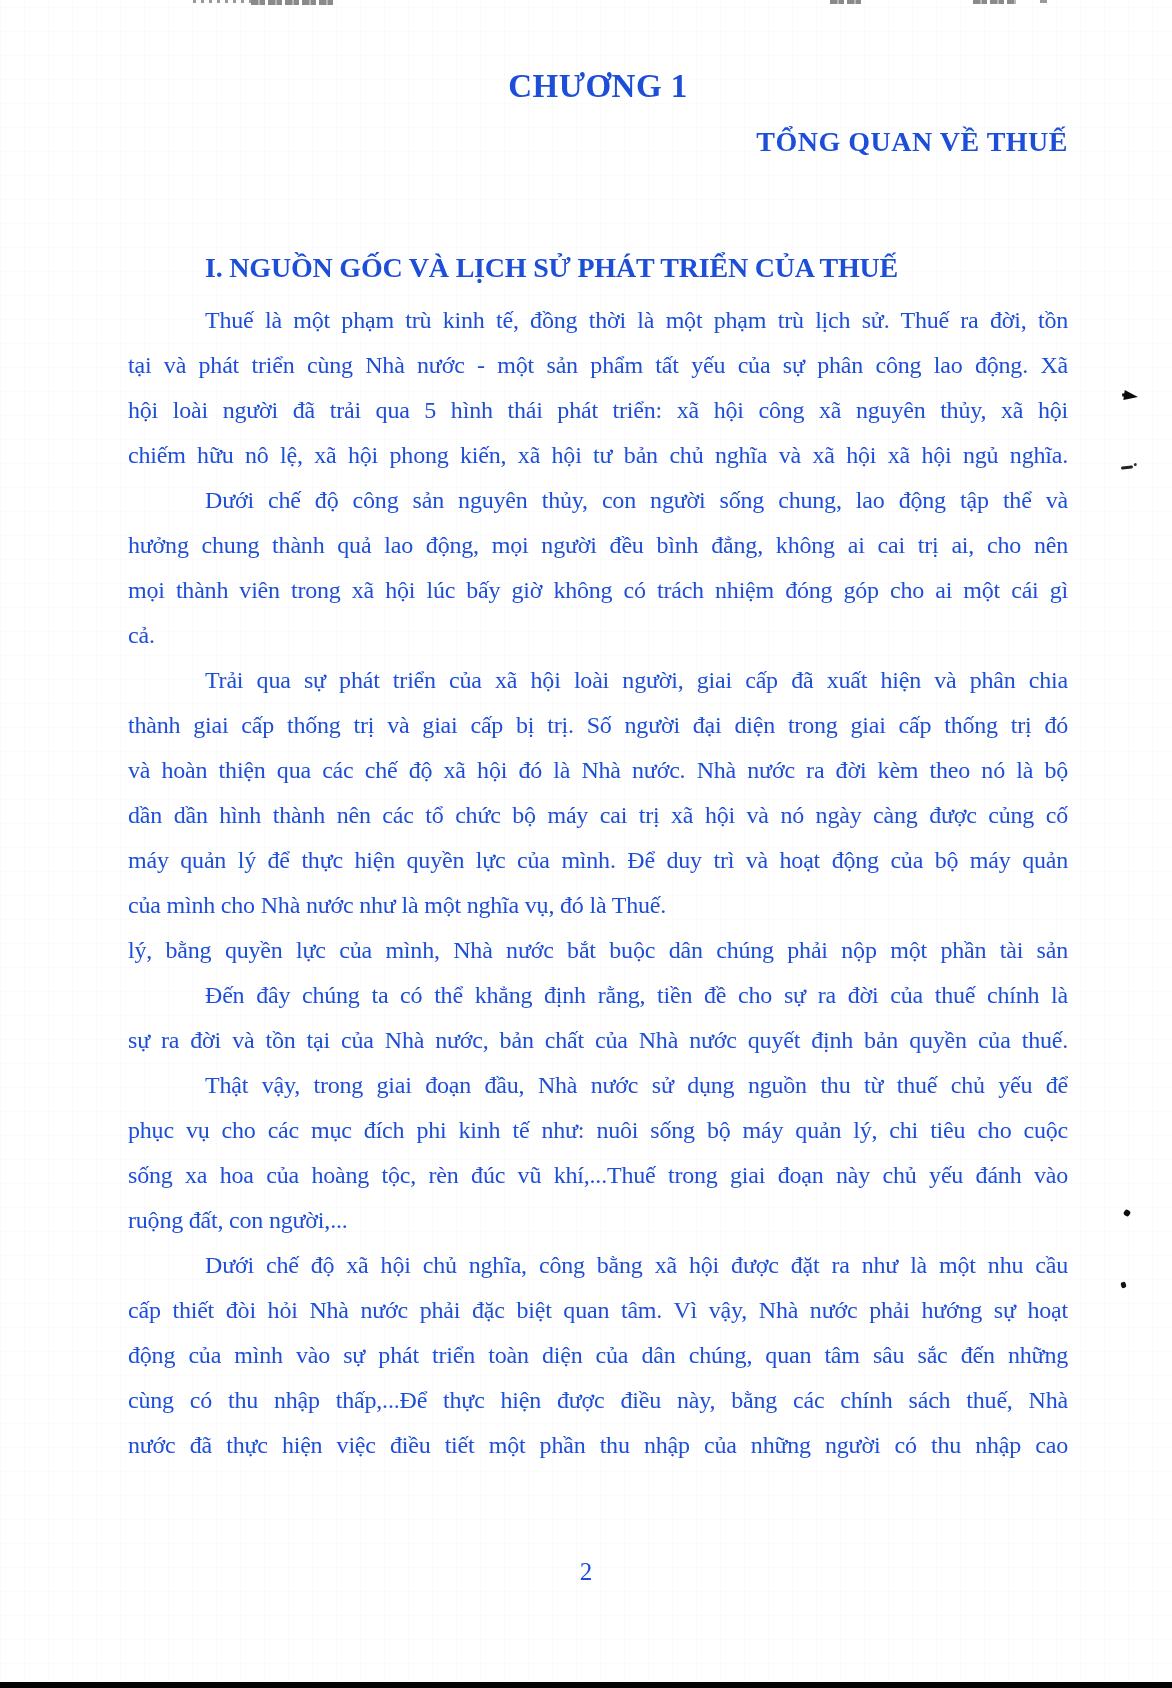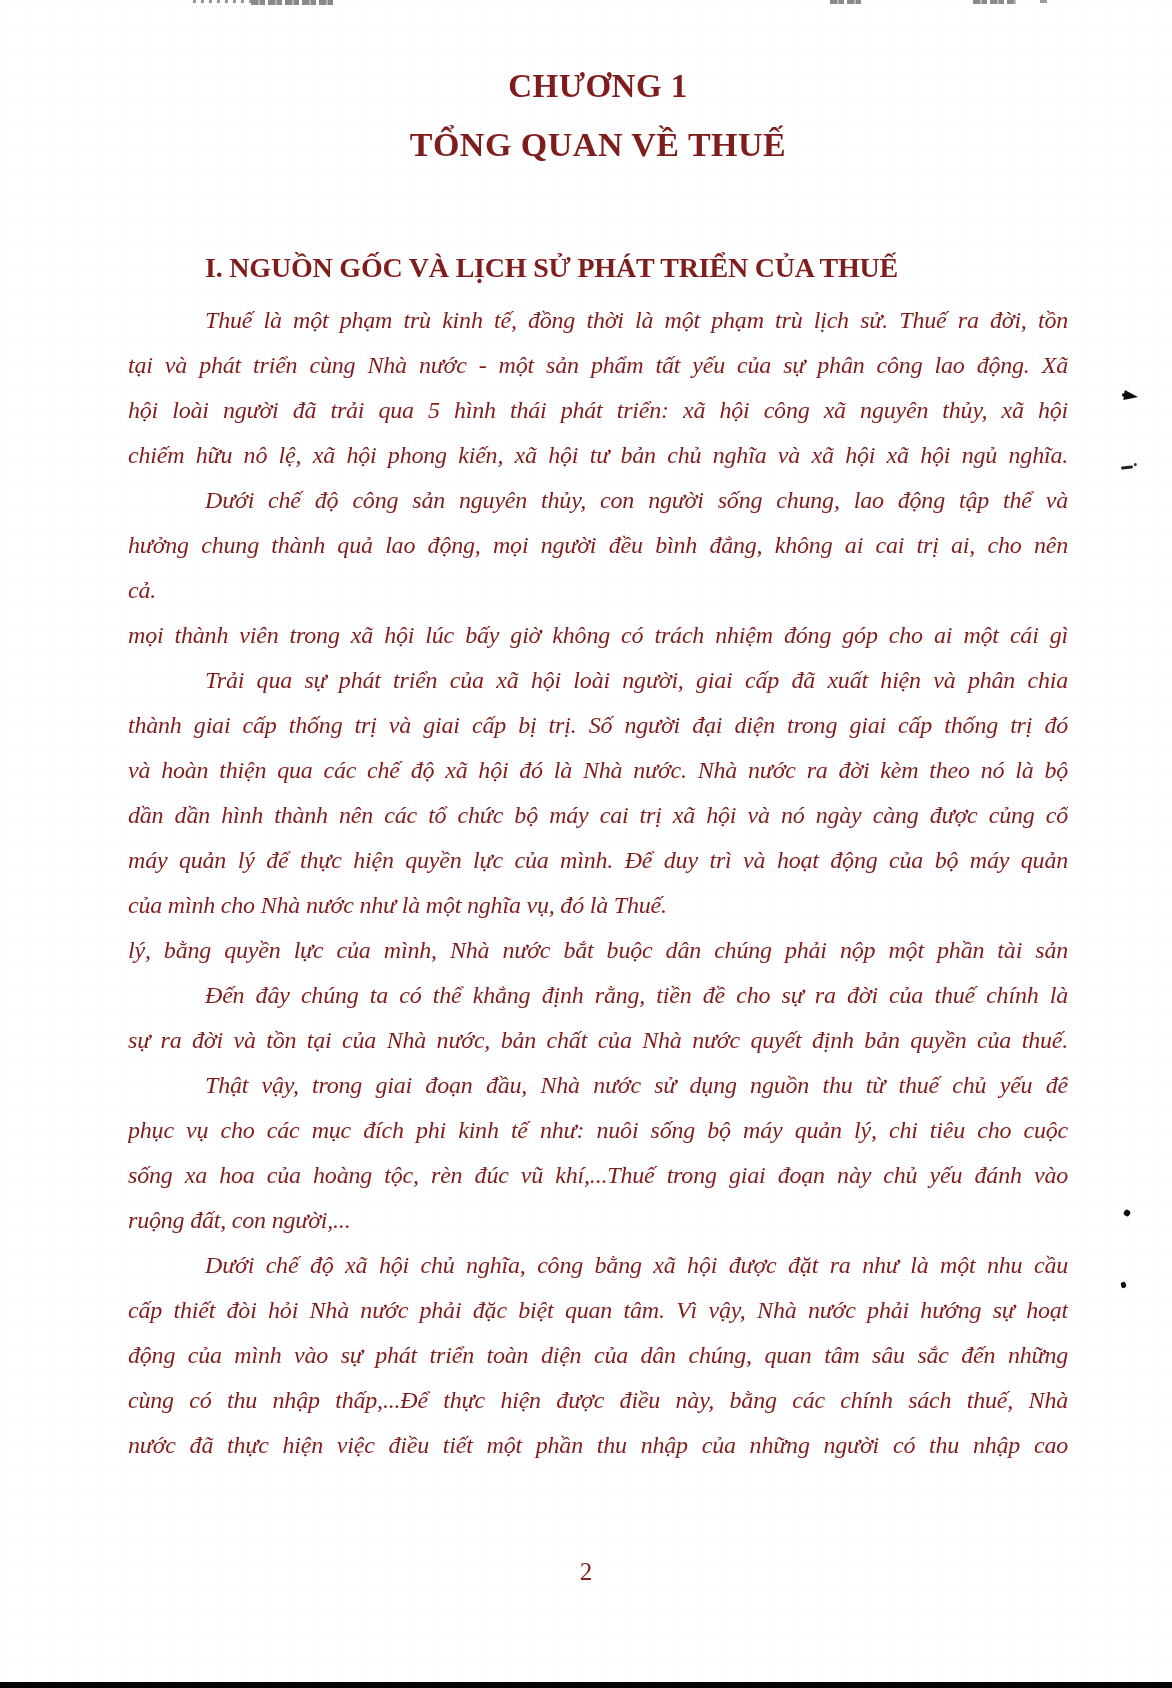--- a/index.html
+++ b/index.html
@@ -2,21 +2,21 @@
 <html><head>
 <meta charset="utf-8">
 <style>
   html, body { margin: 0; padding: 0; background: #e8e8e8; }
   .page {
     position: relative;
     width: 1172px;
     height: 1688px;
     background: #ffffff;
     font-family: "Liberation Serif", "DejaVu Serif", serif;
-    color: #7f1d1d;
+    color: #1d4ed8;
     overflow: hidden;
     margin: 0 auto;
   }
   
   .page::before {
     content: "";
     position: absolute; inset: 0;
     background:
       repeating-linear-gradient(90deg, rgba(0,0,0,0.018) 0 1px, transparent 1px 24px),
       repeating-linear-gradient(0deg, rgba(0,0,0,0.014) 0 1px, transparent 1px 24px);
@@ -25,21 +25,21 @@
 
   .chapter-title, .chapter-subtitle {
     position: absolute;
     left: 128px;
     width: 940px;
     text-align: center;
     font-weight: bold;
     white-space: nowrap;
   }
   .chapter-title   { top: 68px;  font-size: 33px; letter-spacing: 0.5px; }
-  .chapter-subtitle{ top: 126px; font-size: 34px; letter-spacing: 0.5px; }
+  .chapter-subtitle{ top: 126px; font-size: 28px; letter-spacing: 0.5px; text-align: right; }
 
   .section-heading {
     position: absolute;
     left: 205px;
     top: 252px;
     font-size: 28px;
     font-weight: bold;
     white-space: nowrap;
     letter-spacing: -0.2px;
   }
@@ -51,21 +51,20 @@
     width: 940px;
     font-size: 24px;
     letter-spacing: -0.2px;
   }
   .line {
     height: 45px;
     line-height: 45px;
     text-align: justify;
     text-align-last: justify;
     overflow: hidden;
-    font-style: italic;
   }
   .line.left   { text-align: left; text-align-last: left; }
   .line.indent { padding-left: 77px; }
 
   .page-number {
     position: absolute;
     left: 0;
     top: 1558px;
     width: 1172px;
     text-align: center;
@@ -134,22 +133,22 @@
 
   <div class="section-heading">I. NGUỒN GỐC VÀ LỊCH SỬ PHÁT TRIỂN CỦA THUẾ</div>
 
   <div class="body-text">
       <div class="line indent">Thuế là một phạm trù kinh tế, đồng thời là một phạm trù lịch sử.  Thuế ra đời, tồn</div>
       <div class="line">tại và phát triển cùng Nhà nước - một sản phẩm tất yếu của sự phân công lao động. Xã</div>
       <div class="line">hội loài người đã trải qua 5 hình thái phát triển: xã hội công xã nguyên thủy, xã hội</div>
       <div class="line">chiếm hữu nô lệ, xã hội phong kiến, xã hội tư bản chủ nghĩa và xã hội xã hội ngủ nghĩa.</div>
       <div class="line indent">Dưới chế độ công sản nguyên thủy, con người sống chung, lao động tập thể và</div>
       <div class="line">hưởng chung thành quả lao động, mọi người đều bình đẳng, không ai cai trị ai, cho nên</div>
+      <div class="line">mọi thành viên trong xã hội lúc bấy giờ không có trách nhiệm đóng góp cho ai một  cái gì</div>
       <div class="line left">cả.</div>
-      <div class="line">mọi thành viên trong xã hội lúc bấy giờ không có trách nhiệm đóng góp cho ai một  cái gì</div>
       <div class="line indent">Trải qua sự phát triển của xã hội loài người, giai cấp đã xuất hiện và phân chia</div>
       <div class="line">thành giai cấp thống trị và giai cấp bị trị. Số người đại diện trong giai cấp thống trị đó</div>
       <div class="line">và hoàn thiện qua các chế độ xã hội đó là Nhà nước. Nhà nước ra đời kèm theo nó là bộ</div>
       <div class="line">dần dần hình thành nên các tổ chức bộ máy cai trị xã hội và nó ngày càng được củng cố</div>
       <div class="line">máy quản lý để thực hiện quyền lực của mình. Để duy trì và hoạt động của bộ máy quản</div>
       <div class="line left">của mình cho Nhà nước như là một nghĩa vụ, đó là Thuế.</div>
       <div class="line">lý, bằng quyền lực của mình, Nhà nước bắt buộc dân chúng phải nộp một phần tài sản</div>
       <div class="line indent">Đến đây chúng ta có thể khẳng định rằng, tiền đề cho sự ra đời của thuế chính là</div>
       <div class="line">sự ra đời và tồn tại của Nhà nước, bản chất của Nhà nước quyết định bản quyền của thuế.</div>
       <div class="line indent">Thật vậy, trong giai đoạn đầu, Nhà nước sử dụng nguồn thu từ thuế chủ yếu để</div>

